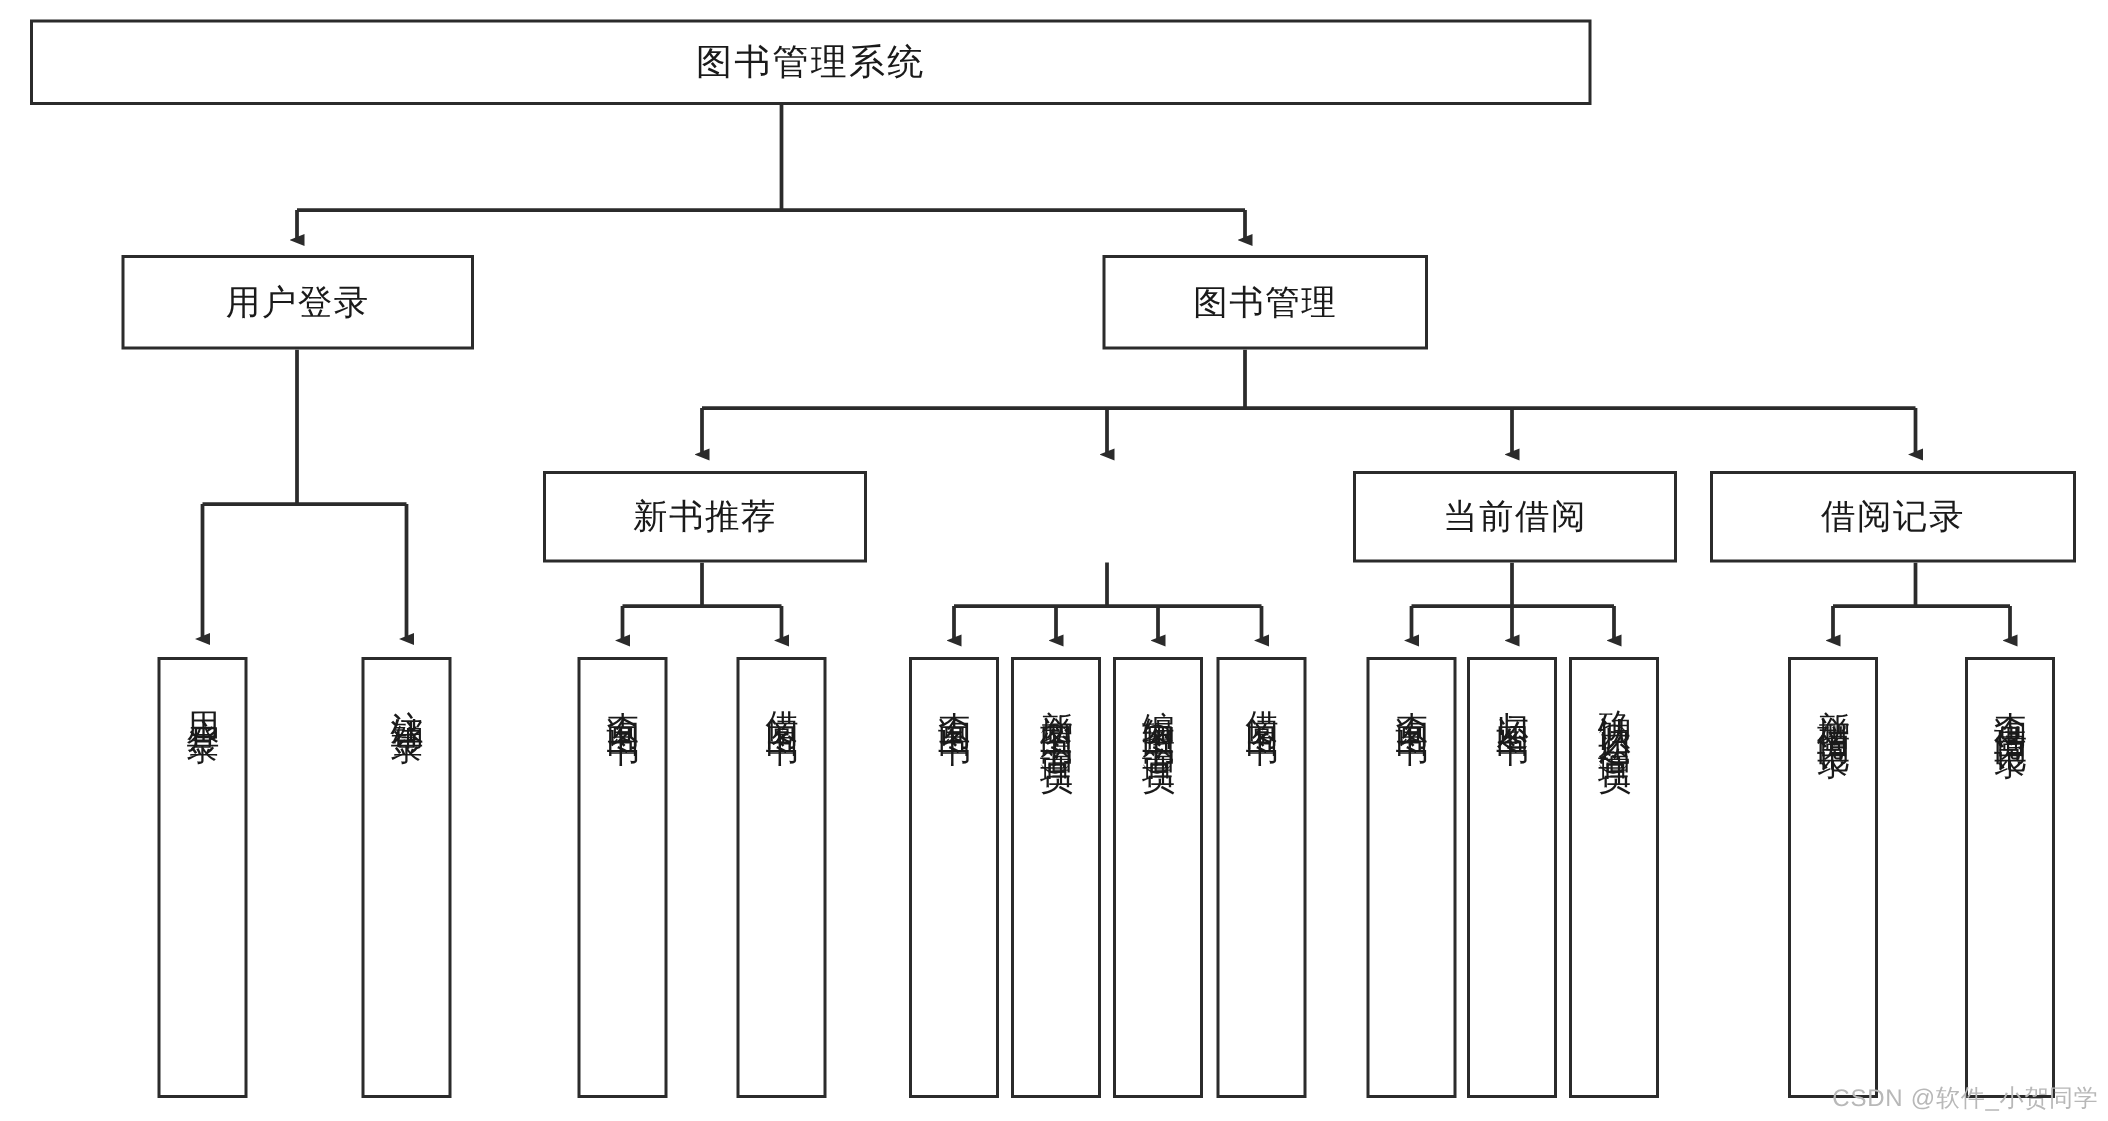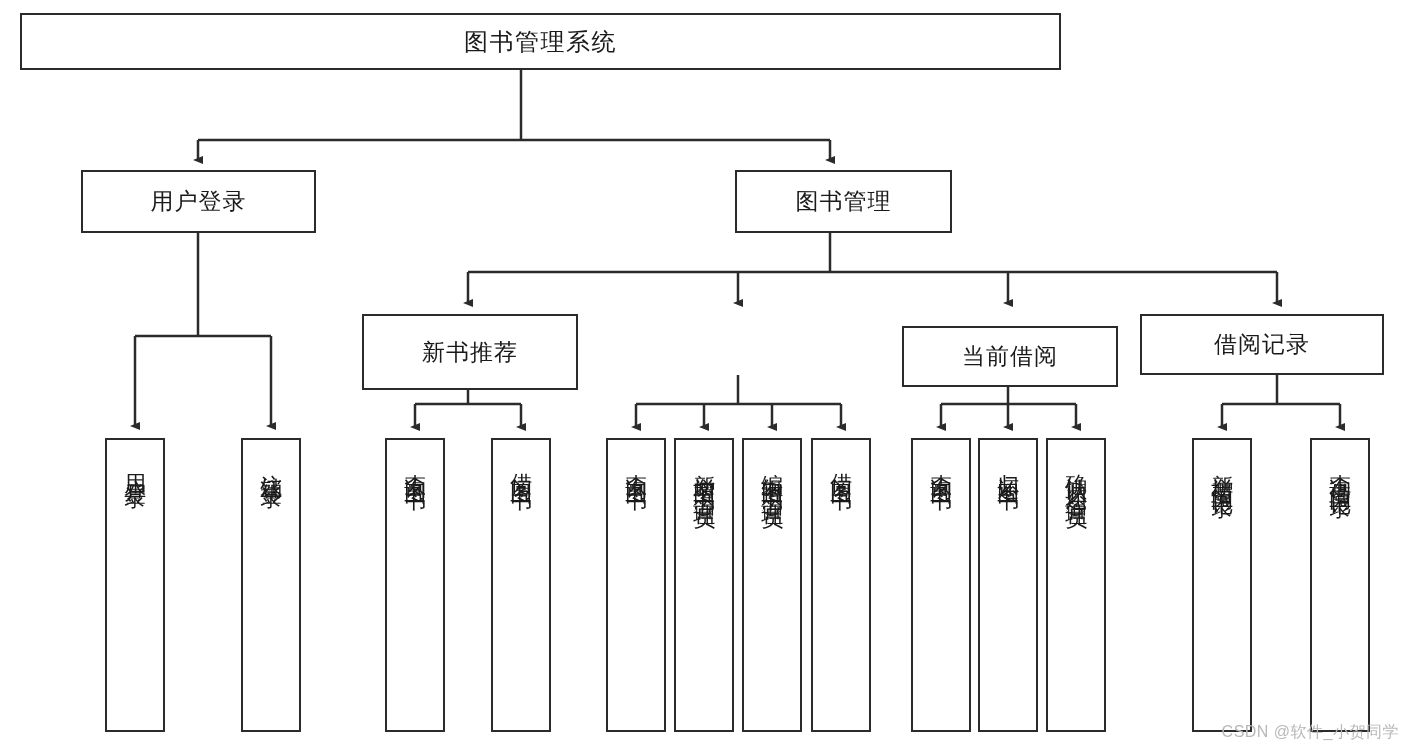--- a/index.html
+++ b/index.html
@@ -134,26 +134,26 @@
   </div>
 
   <div class="node h" style="left:81px; top:170px; width:235px; height:63px;">
     <span class="label">用户登录</span>
   </div>
 
   <div class="node h" style="left:711px; top:170px; width:217px; height:63px;margin-left:24px;">
     <span class="label">图书管理</span>
   </div>
 
-  <div class="node h" style="left:362px; top:314px; width:216px; height:76px;">
+  <div class="node h" style="left:362px; top:314px; width:216px; height:61px;">
     <span class="label">新书推荐</span>
   </div>
 
 
-  <div class="node h" style="left:902px; top:326px; width:216px; height:61px;">
+  <div class="node h" style="left:902px; top:314px; width:216px; height:61px;">
     <span class="label">当前借阅</span>
   </div>
 
   <div class="node h" style="left:1140px; top:314px; width:244px; height:61px;">
     <span class="label">借阅记录</span>
   </div>
 
   <div class="node v" style="left:105px; top:438px; width:60px; height:294px;">
     <span class="label">用户登录</span>
   </div>

